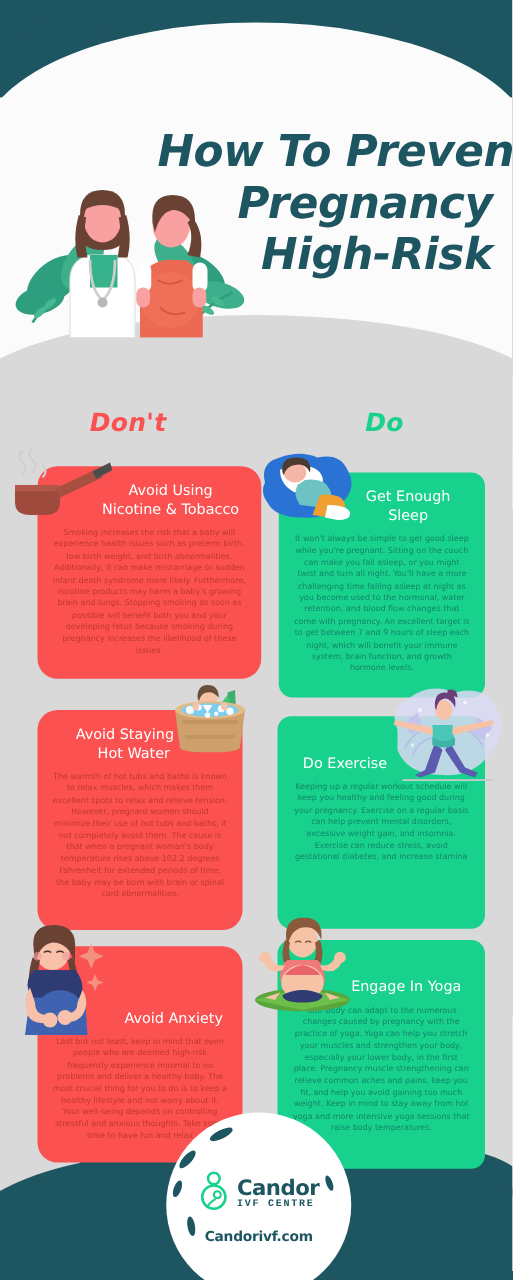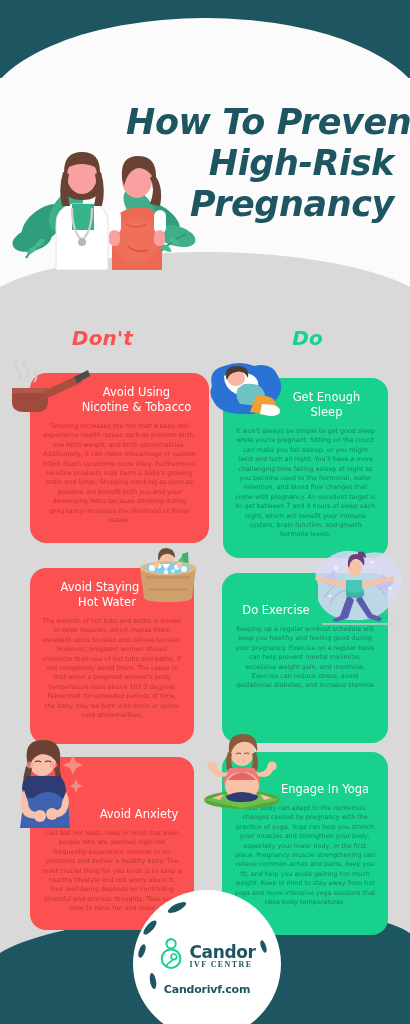--- a/index.html
+++ b/index.html
@@ -113,21 +113,21 @@
   .col-head.do   { left: 205px; width: 205px; text-align: center; color: #18d18c; }
 
   
   .card {
     position: absolute;
     border-radius: 16px;
     padding: 12px 12px 10px;
     z-index: 3;
   }
   .card.red   { background: #fb5151; }
-  .card.green { background: #18d18c; }
+  .card.green { background: #18d18c; border-radius: 11px; }
   .card .card-title {
     font-family: "DejaVu Sans", sans-serif;
     font-size: 11.5px;
     font-weight: normal;
     color: #ffffff;
     text-align: center;
     line-height: 15px;
     margin-bottom: 7px;
   }
   .card .card-body {
@@ -219,21 +219,21 @@
   .logo-text { text-align: left; line-height: 1; }
   .logo-name {
     font-family: "DejaVu Sans", sans-serif;
     font-weight: bold;
     font-size: 17px;
     color: #1d5561;
     letter-spacing: -0.4px;
     margin-top: 22px;
   }
   .logo-sub {
-    font-family: Liberation Serif, serif;
+    font-family: Liberation Mono, monospace;
     font-weight: bold;
     font-size: 8px;
     color: #1d5561;
     letter-spacing: 1.4px;
     margin-top: 0;
   }
   .logo-url {
     font-family: "DejaVu Sans", sans-serif;
     font-weight: bold;
     font-size: 11px;
@@ -307,22 +307,22 @@
         <path d="M114 50 Q112 28 130 28 Q148 28 148 48 L148 56 Q142 40 130 40 Q120 42 116 58 Z" fill="#6a4234"></path>
         <path d="M146 46 Q156 58 152 78 L142 76 Q148 60 142 50 Z" fill="#6a4234"></path>
         <path d="M120 118 Q128 126 140 122" stroke="#d9553f" stroke-width="1.6" fill="none"></path>
         <path d="M118 96 Q128 102 138 96" stroke="#d9553f" stroke-width="1.4" fill="none"></path>
       </g>
     </svg>
   </div>
 
   <div class="title">
     <span class="tline">How To Prevent</span>
+    <span class="tline">Pregnancy</span>
     <span class="tline">High-Risk</span>
-    <span class="tline">Pregnancy</span>
   </div>
 
   <div class="col-head dont">Don't</div>
   <div class="col-head do">Do</div>
 
   <div class="illus ill-pipe">
     <svg viewBox="0 0 86 60" width="86" height="60">
       <g stroke="#cfcfcf" stroke-width="1.6" fill="none">
         <path d="M14 22 q5 -5 0 -10 q-5 -5 0 -10"></path>
         <path d="M22 20 q5 -5 0 -10 q-5 -5 0 -9"></path>
@@ -423,21 +423,21 @@
         <path d="M60 46 L72 66 L82 70 L80 74 L68 70 L56 52 Z" fill="#5b5bb0"></path>
         <path d="M46 42 Q55 48 64 42 L64 48 Q55 52 46 48 Z" fill="#3fb3a5"></path>
       </g>
       <line x1="22" y1="76" x2="94" y2="76" stroke="#c9c9c9" stroke-width="1.4"></line>
     </svg>
   </div>
   <div class="card green c4">
     <div class="card-title">
       <div>Do Exercise</div>
     </div>
-    <div class="card-body">Keeping up a regular workout schedule will keep you healthy and feeling good during your pregnancy. Exercise on a regular basis can help prevent mental minimize, excessive weight gain, and insomnia. Exercise can reduce stress, avoid gestational diabetes, and increase stamina</div>
+    <div class="card-body">Keeping up a regular workout schedule will keep you healthy and feeling good during your pregnancy. Exercise on a regular basis can help prevent mental disorders, excessive weight gain, and insomnia. Exercise can reduce stress, avoid gestational diabetes, and increase stamina</div>
   </div>
 
   <div class="illus ill-preg">
     <svg viewBox="0 0 78 90" width="78" height="90">
       <ellipse cx="34" cy="22" rx="14" ry="16" fill="#f9c0aa"></ellipse>
       <path d="M19 22 Q16 2 35 2 Q54 2 52 22 L52 34 Q48 16 34 16 Q22 18 20 36 Z" fill="#6a4234"></path>
       <path d="M18 28 Q12 48 18 64 L26 62 Q20 46 24 30 Z" fill="#6a4234"></path>
       <path d="M50 28 Q57 44 52 58 L45 56 Q50 44 46 30 Z" fill="#6a4234"></path>
       <circle cx="22" cy="27" r="3.4" fill="#f09a9a" opacity="0.65"></circle>
       <circle cx="45" cy="27" r="3.4" fill="#f09a9a" opacity="0.65"></circle>

